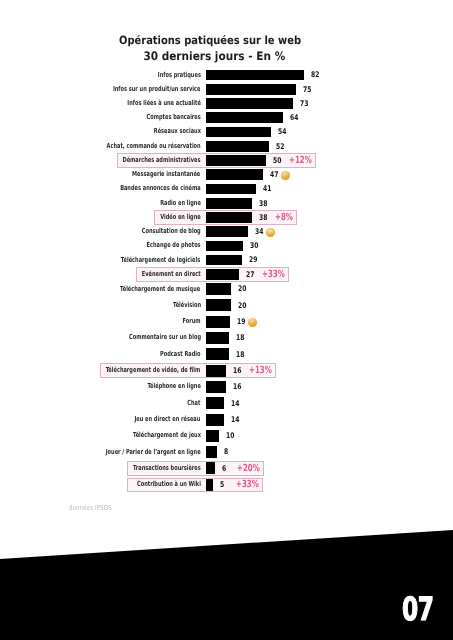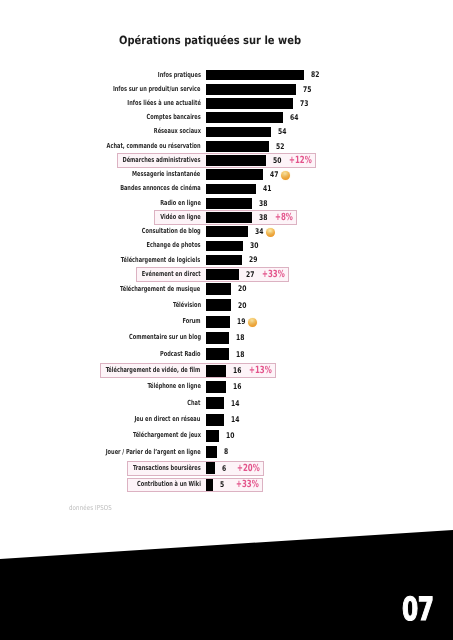--- a/index.html
+++ b/index.html
@@ -48,20 +48,21 @@
           white-space:nowrap;transform:scaleX(0.88);transform-origin:0% 50%;}
   #blackshape{position:absolute;left:0;top:0;width:453px;height:640px;}
   #pagenum{position:absolute;color:#fff;font-weight:bold;white-space:nowrap;
            -webkit-text-stroke:1.1px #fff;}
 </style>
 </head>
 <body>
 
 <div id="page">
   <div class="title" id="t1">Opérations patiquées sur le web</div>
+  <div class="title" id="t2">30 derniers jours - En %</div>
   <div id="chart">
       <div class="hl" style="left: 126.797px; top: 477.55px; width: 136.198px; height: 14.4px;"></div>
       <div class="hl" style="left: 126.797px; top: 461.25px; width: 137.373px; height: 14.4px;"></div>
       <div class="hl" style="left: 100.022px; top: 363.45px; width: 175.898px; height: 14.4px;"></div>
       <div class="hl" style="left: 135.647px; top: 267.17px; width: 153.198px; height: 14.4px;"></div>
       <div class="hl" style="left: 154.022px; top: 210.25px; width: 142.848px; height: 14.4px;"></div>
       <div class="hl" style="left: 116.697px; top: 153.33px; width: 199.173px; height: 14.4px;"></div>
       <div class="lab" style="right: 252.4px; top: 71.55px;">Infos pratiques</div>
       <div class="bar" style="left: 206.2px; top: 69.8px; width: 97.77px; height: 10.7px;"></div>
       <div class="val" style="left: 310.97px; top: 71.45px;">82</div>

